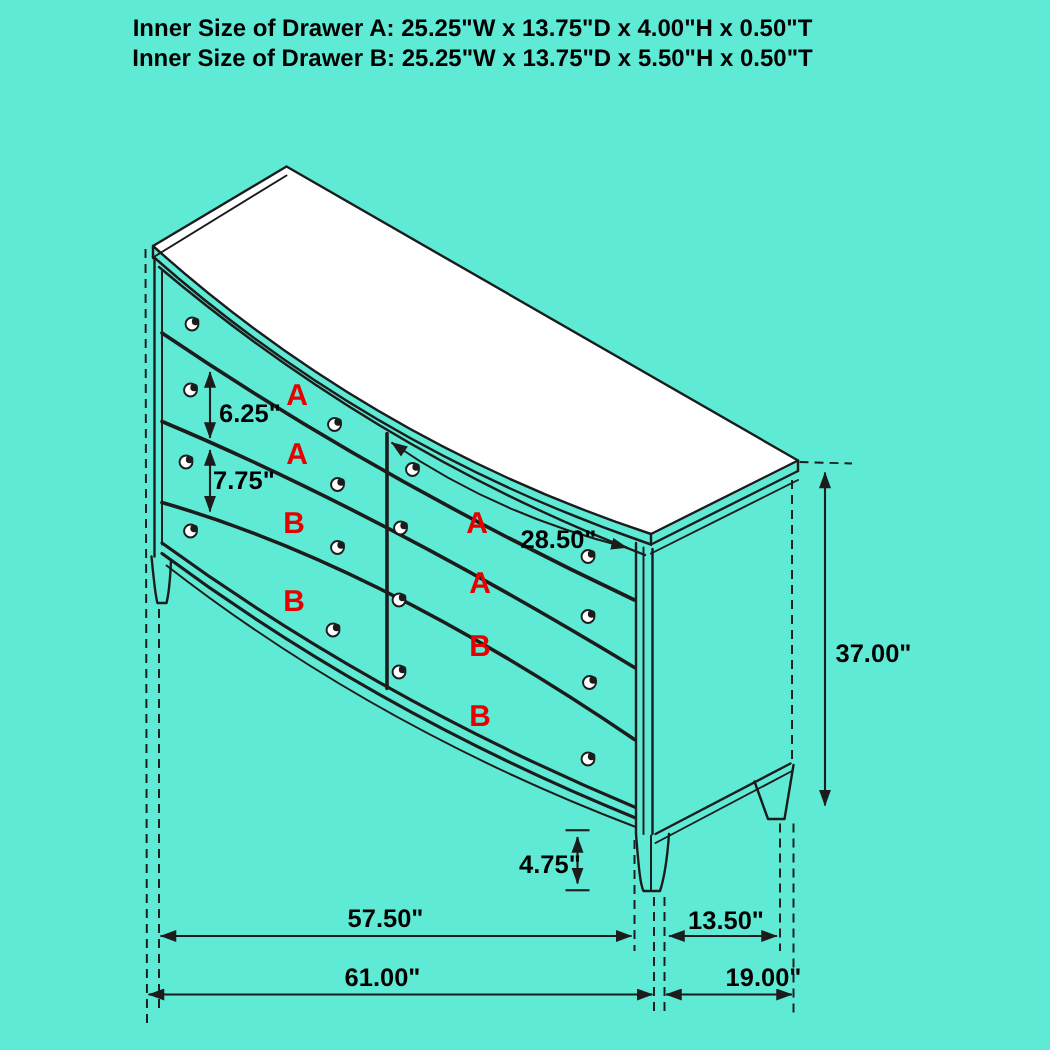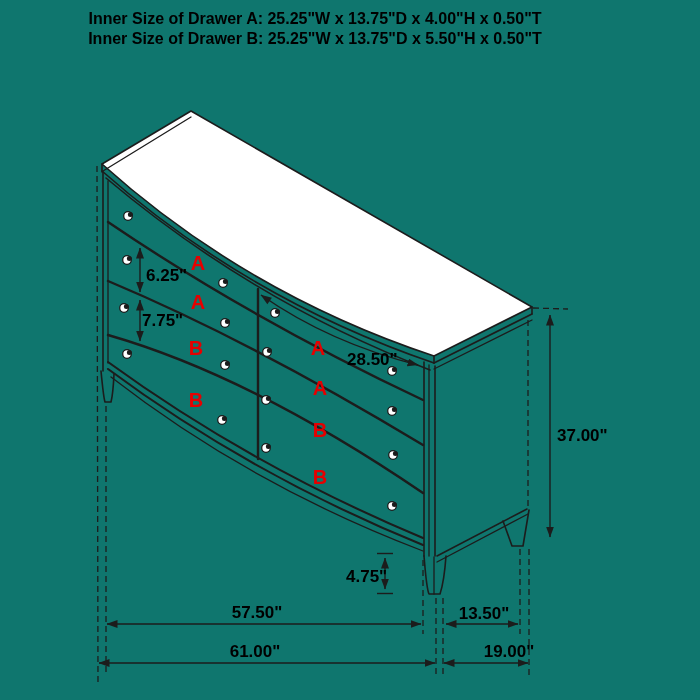--- a/index.html
+++ b/index.html
@@ -1,17 +1,17 @@
 <!DOCTYPE html>
 <html><head>
 <meta charset="utf-8">
 <style>
   html,body{margin:0;padding:0;background:#fff;}
   .canvas{
-    position:relative;width:700px;height:700px;background:#0f766e;overflow:hidden;
+    position:relative;width:700px;height:700px;background:#5eead4;overflow:hidden;
     font-family:"Liberation Sans",sans-serif;
   }
   svg{display:block;}
   .ln{stroke:#1c1c1c;fill:none;stroke-width:1.6;stroke-linecap:round;stroke-linejoin:round;}
   .thick{stroke-width:2.4;}
   .mid{stroke-width:2.1;}
   .thin{stroke-width:1.3;}
   .dash{stroke:#1c1c1c;fill:none;stroke-width:1.3;stroke-dasharray:6 4;}
   .dim{stroke:#1c1c1c;fill:none;stroke-width:1.4;}
   .t-title{font:bold 16px "Liberation Sans",sans-serif;fill:#000;}

